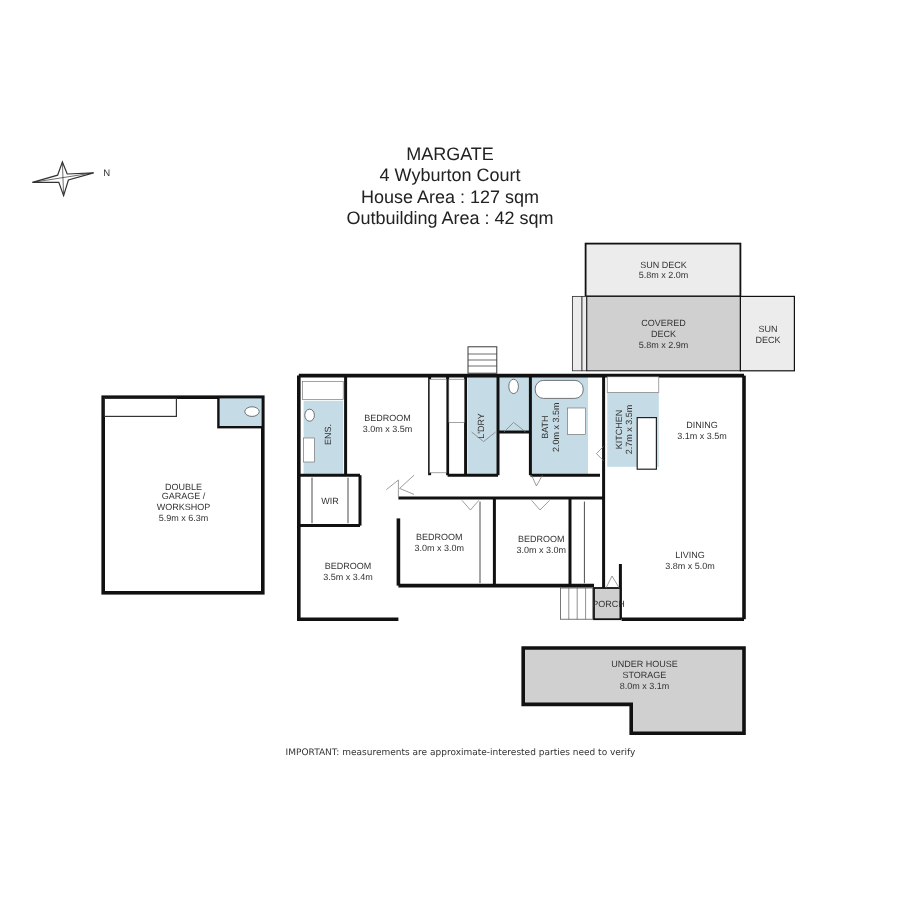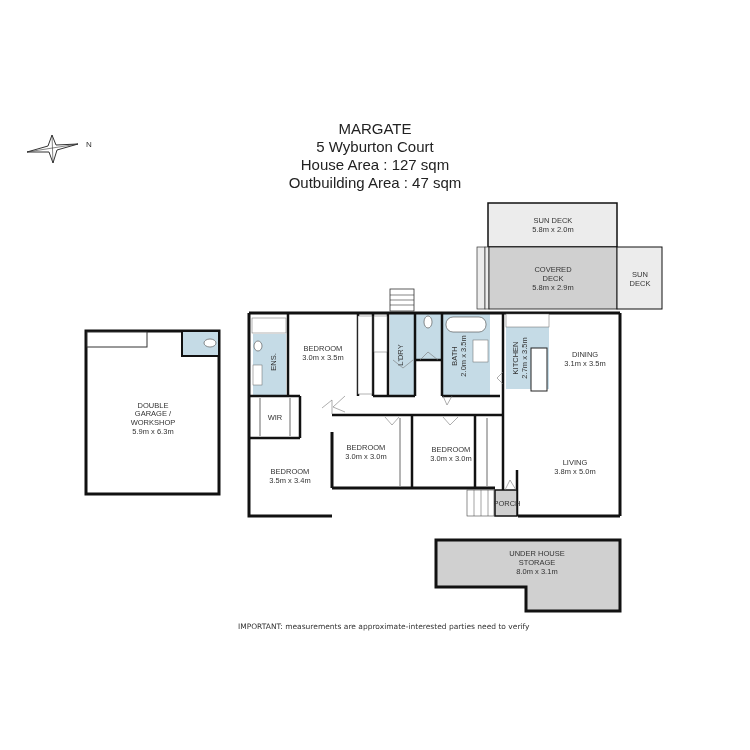--- a/index.html
+++ b/index.html
@@ -6,23 +6,23 @@
   body { width:750px; height:750px; position:relative; overflow:hidden; font-family:"Liberation Sans", sans-serif; color:#222; }
   .title { position:absolute; left:0; width:750px; text-align:center; font-size:15px; line-height:18px; color:#222; }
   .plan { position:absolute; left:0; top:0; }
   .lbl { font-family:"Liberation Sans", sans-serif; font-size:7.5px; fill:#333; text-anchor:middle; }
   .note { position:absolute; left:238px; top:622px; font-size:7.5px; color:#333; font-family:"DejaVu Sans", sans-serif; }
 </style>
 </head>
 <body>
 
 <div class="title" style="top:120px">MARGATE</div>
-<div class="title" style="top:138px">5 Wyburton Court</div>
+<div class="title" style="top:138px">4 Wyburton Court</div>
 <div class="title" style="top:156px">House Area : 127 sqm</div>
-<div class="title" style="top:174px">Outbuilding Area : 47 sqm</div>
+<div class="title" style="top:174px">Outbuilding Area : 42 sqm</div>
 
 <svg class="plan" width="750" height="750" viewBox="0 0 750 750">
 
   <g>
     <path d="M27,152 L48,146 L52,135 L56,145 L78,144 L57,150 L53,163 L49,152 Z" fill="none" stroke="#333" stroke-width="1"></path>
     <line x1="27" y1="152" x2="78" y2="144" stroke="#333" stroke-width="0.6"></line>
     <line x1="52" y1="135" x2="53" y2="163" stroke="#333" stroke-width="0.6"></line>
     <text x="86" y="147" style="font-size:8px;fill:#333;font-family:'Liberation Sans',sans-serif">N</text>
   </g>
 

